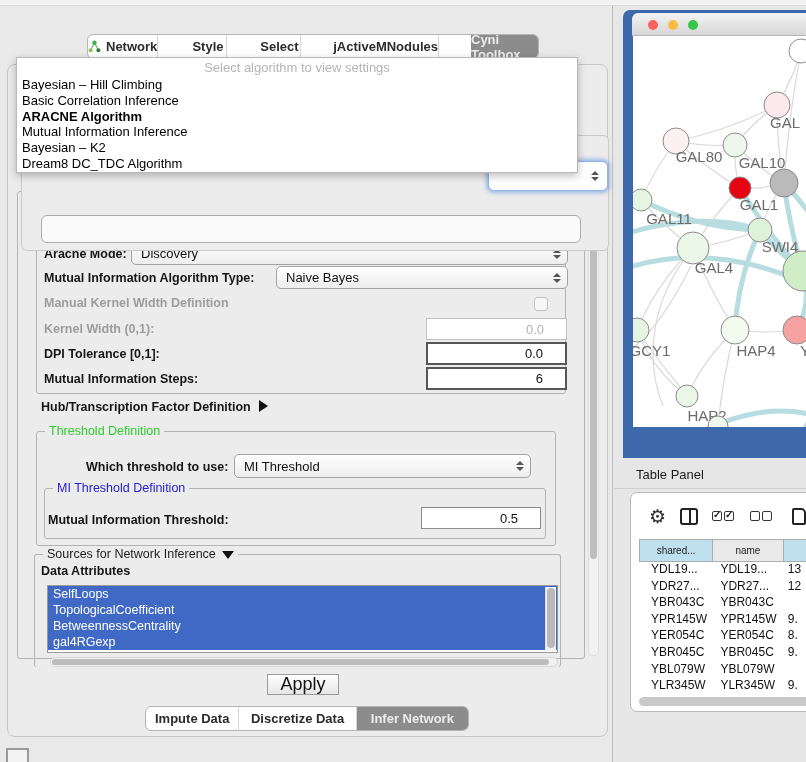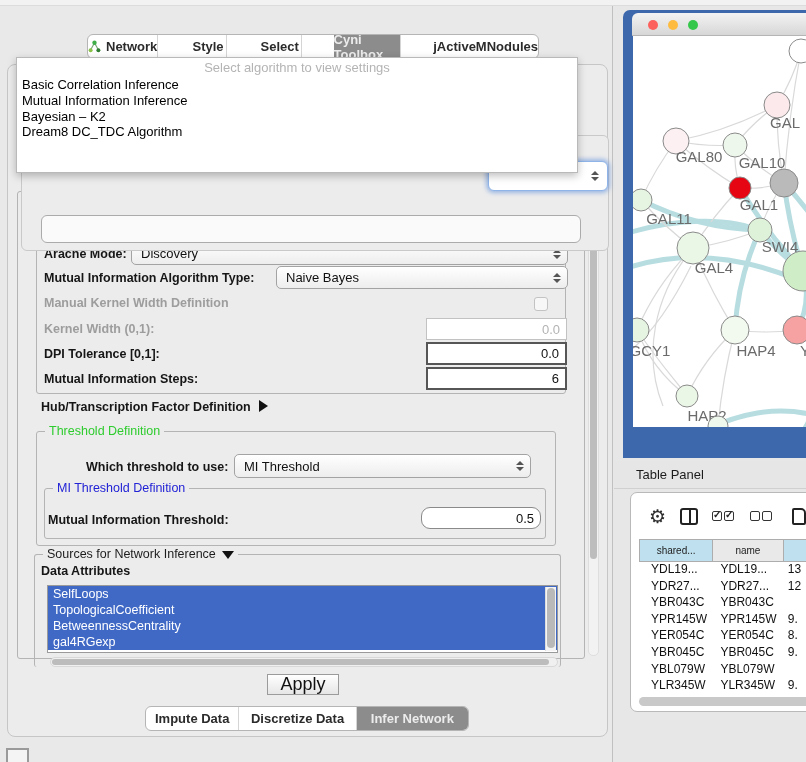--- a/index.html
+++ b/index.html
@@ -41,21 +41,21 @@
 
   .flabel { position:absolute; font-size:12.5px; font-weight:bold; color:#161616; white-space:nowrap; }
   .flabel.disabled { color:#9d9d9d; }
 
   .combo { position:absolute; background:linear-gradient(#ffffff,#ededed); border:1px solid #a3a3a3; border-radius:5px; font-size:13px; color:#111; display:flex; align-items:center; padding-left:9px; cursor:default; }
   .combo .spin { position:absolute; right:6px; top:50%; transform:translateY(-50%); display:flex; flex-direction:column; gap:2px; }
   .combo .spin i { display:block; width:0; height:0; border-left:4px solid transparent; border-right:4px solid transparent; }
   .combo .spin i.up { border-bottom:4px solid #555; }
   .combo .spin i.dn { border-top:4px solid #555; }
 
-  .tinput { position:absolute; background:#ffffff; font-size:13px; text-align:center; padding-right:6px; display:flex; align-items:center; justify-content:flex-end; color:#111; }
+  .tinput { position:absolute; background:#ffffff; font-size:13px; text-align:center; padding-right:22px; display:flex; align-items:center; justify-content:flex-end; color:#111; }
   .tinput.dark { border:2px solid #565656; }
   .tinput.mid { border:1px solid #8a8a8a; }
   .tinput.disabled { border:1px solid #c2c2c2; color:#b3b3b3; }
 
   .checkbox { position:absolute; width:14px; height:14px; border:1px solid #c3c3c3; border-radius:3px; background:#f7f7f7; }
 
   .tri-right { display:inline-block; width:0; height:0; border-top:6px solid transparent; border-bottom:6px solid transparent; border-left:9px solid #111; margin-left:8px; vertical-align:-1px; }
   .tri-down { display:inline-block; width:0; height:0; border-left:6px solid transparent; border-right:6px solid transparent; border-top:8px solid #111; margin-left:6px; vertical-align:-1px; }
 
   .listbox { position:absolute; left:47px; top:585px; width:511px; height:68px; background:#ffffff; border:1px solid #9a9a9a; overflow:hidden; }
@@ -121,25 +121,25 @@
             <circle cx="10.4" cy="10.2" r="2" fill="#2e7d32"></circle>
           </svg>
           <span>Network</span>
         </div>
         <div class="tab" style="width: 58px;">
           <span>Style</span>
         </div>
         <div class="tab" style="width: 68px;">
           <span>Select</span>
         </div>
+        <div class="tab" style="width: 118px;">
+          <span>jActiveMNodules</span>
+        </div>
         <div class="tab selected" style="width: 108px;">
           <span>Cyni Toolbox</span>
-        </div>
-        <div class="tab" style="width: 118px;">
-          <span>jActiveMNodules</span>
         </div>
       </div>
 
     <div class="outer-box">
       <div class="inner-top-box"></div>
 
       <div class="frag-combo-top">
         <span class="combo" style="position:absolute;right:2px;top:3px;width:22px;height:22px;border:none;background:none;">
           <span class="spin">
               <i class="up"></i>
@@ -191,21 +191,21 @@
         <span>MI Threshold</span>
         <span class="spin">
             <i class="up"></i>
             <i class="dn"></i>
           </span>
       </div>
       <div class="group" style="left:36px;top:423px;width:502px;height:51px;">
         <span class="legend blue">MI Threshold Definition</span>
       </div>
       <span class="flabel" style="left:40px;top:448px;">Mutual Information Threshold:</span>
-      <div class="tinput mid" style="left:413px;top:442px;width:120px;height:22px;border-radius:9px;">0.5</div>
+      <div class="tinput mid" style="left:413px;top:442px;width:120px;height:22px;">0.5</div>
 
       <div class="group" style="left:26px;top:489px;width:527px;height:113px;border-bottom:none;">
         <span class="legend"><span>Sources for Network Inference</span><span class="tri-down"></span></span>
       </div>
       <span class="flabel" style="left:33px;top:499px;">Data Attributes</span>
     </div>
 
     <div class="listbox">
       <div id="attr-items">
           <div class="list-item">SelfLoops</div>
@@ -235,21 +235,23 @@
           <span>Discretize Data</span>
         </div>
         <div class="tab selected" style="width: 112px;">
           <span>Infer Network</span>
         </div>
       </div>
 
     <div class="dropdown">
       <div class="dd-placeholder">Select algorithm to view settings</div>
       <div id="dd-items">
+          <div class="dd-item">Bayesian – Hill Climbing</div>
           <div class="dd-item">Basic Correlation Inference</div>
+          <div class="dd-item bold">ARACNE Algorithm</div>
           <div class="dd-item">Mutual Information Inference</div>
           <div class="dd-item">Bayesian – K2</div>
           <div class="dd-item">Dream8 DC_TDC Algorithm</div>
         </div>
     </div>
 
     <div class="dock-icon"></div>
   </div>
 
   <div class="netwin">

